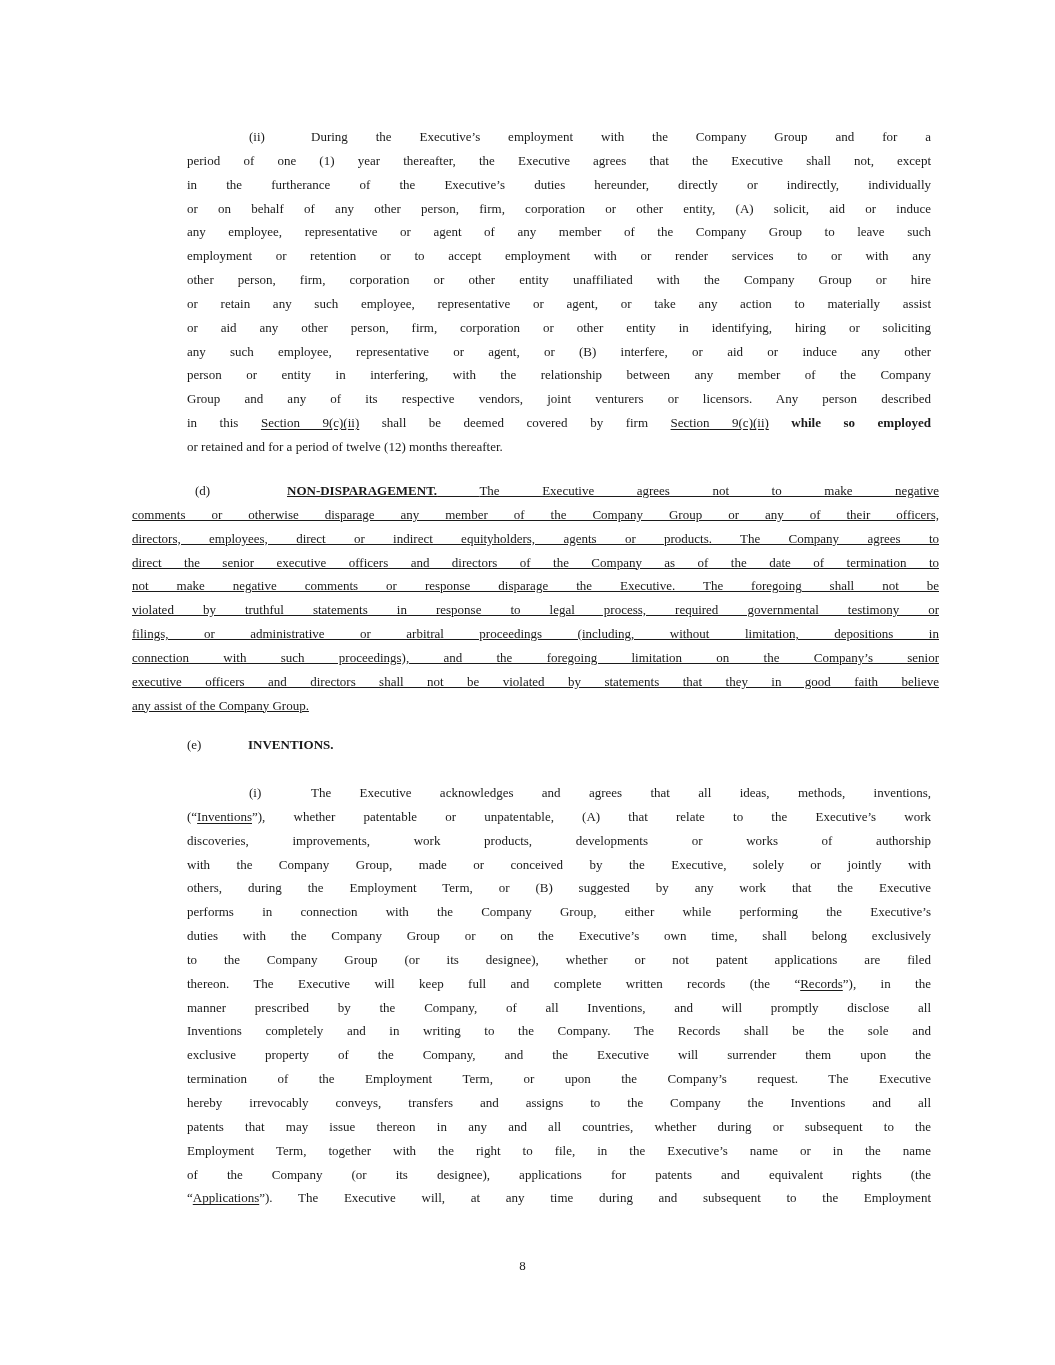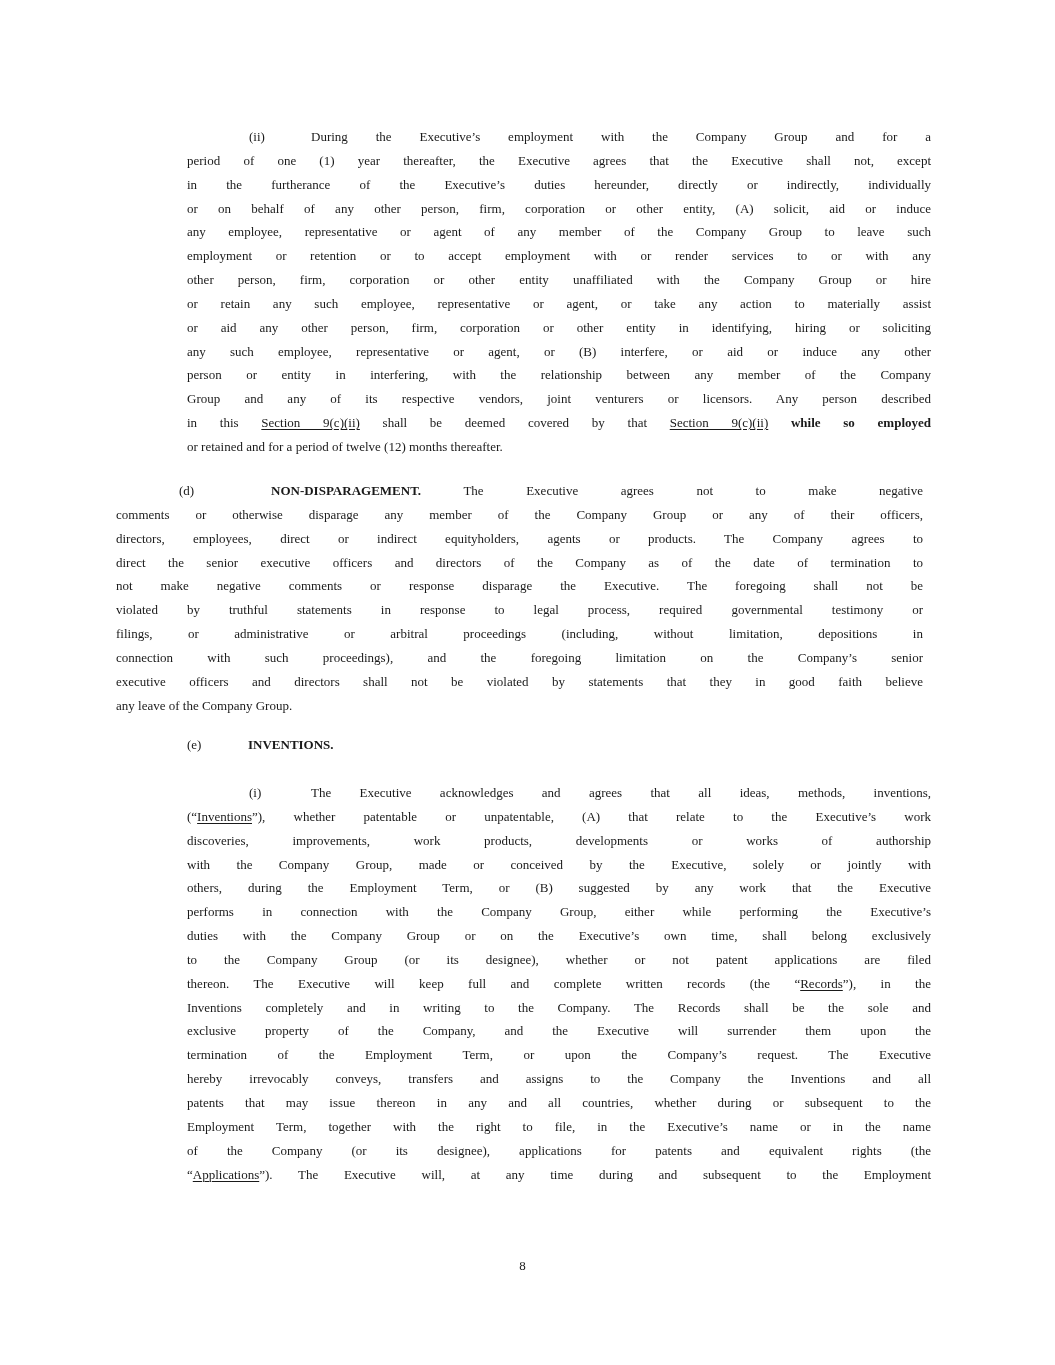--- a/index.html
+++ b/index.html
@@ -14,21 +14,21 @@
     .line {
       height: 23.85px; line-height: 23.85px; white-space: nowrap;
       text-align: justify; text-align-last: justify; overflow: visible;
     }
     .line.last { text-align: left; text-align-last: left; }
     .line span { white-space: pre; }
     .u { text-decoration: underline; text-underline-offset: 2px; text-decoration-thickness: 1px; }
     .b { font-weight: bold; }
     .lbl { display: inline-block; }
     #para-ii { left: 187px; top: 125px; width: 744px; }
-    #para-d { left: 116px; top: 479px; width: 807px; }
+    #para-d { left: 132px; top: 479px; width: 807px; text-decoration: underline; }
     #heading-e { left: 187px; top: 733px; width: 600px; }
     #para-ei { left: 187px; top: 781px; width: 744px; }
     #page-number { position: absolute; left: 0; width: 1045px; top: 1254px; text-align: center; line-height: 24px; }
     .first-indent { display: inline-block; }
   </style>
 </head>
 <body>
 
 <div class="page">
 
@@ -38,51 +38,52 @@
     <div class="line">in the furtherance of the Executive’s duties hereunder, directly or indirectly, individually</div>
     <div class="line">or on behalf of any other person, firm, corporation or other entity, (A) solicit, aid or induce</div>
     <div class="line">any employee, representative or agent of any member of the Company Group to leave such</div>
     <div class="line">employment or retention or to accept employment with or render services to or with any</div>
     <div class="line">other person, firm, corporation or other entity unaffiliated with the Company Group or hire</div>
     <div class="line">or retain any such employee, representative or agent, or take any action to materially assist</div>
     <div class="line">or aid any other person, firm, corporation or other entity in identifying, hiring or soliciting</div>
     <div class="line">any such employee, representative or agent, or (B) interfere, or aid or induce any other</div>
     <div class="line">person or entity in interfering, with the relationship between any member of the Company</div>
     <div class="line">Group and any of its respective vendors, joint venturers or licensors. Any person described</div>
-    <div class="line"><span style="word-spacing: 0.00111607px;">in this </span><span class="u" style="word-spacing: 0.00111607px;">Section 9(c)(ii)</span><span style="word-spacing: 0.00111607px;"> shall be deemed covered by that </span><span class="u" style="word-spacing: 0.00111607px;">Section 9(c)(ii)</span><span style="word-spacing: 0.00111607px; font-weight: bold;"> while so employed</span></div>
+    <div class="line"><span style="word-spacing: 0.00111607px;">in this </span><span class="u" style="word-spacing: 0.00111607px;">Section 9(c)(ii)</span><span style="word-spacing: 0.00111607px;"> shall be deemed covered by firm </span><span class="u" style="word-spacing: 0.00111607px;">Section 9(c)(ii)</span><span style="word-spacing: 0.00111607px; font-weight: bold;"> while so employed</span></div>
     <div class="line last">or retained and for a period of twelve (12) months thereafter.</div>
   </div>
 
   <div class="block" id="para-d">
     <div class="line"><span class="first-indent" style="width:63px;"></span><span class="lbl" style="width:92px;">(d)</span><span class="b">NON-DISPARAGEMENT.</span><span> </span><span>The Executive agrees not to make negative</span></div>
     <div class="line">comments or otherwise disparage any member of the Company Group or any of their officers,</div>
     <div class="line">directors, employees, direct or indirect equityholders, agents or products. The Company agrees to</div>
     <div class="line">direct the senior executive officers and directors of the Company as of the date of termination to</div>
     <div class="line">not make negative comments or response disparage the Executive. The foregoing shall not be</div>
     <div class="line">violated by truthful statements in response to legal process, required governmental testimony or</div>
     <div class="line">filings, or administrative or arbitral proceedings (including, without limitation, depositions in</div>
     <div class="line">connection with such proceedings), and the foregoing limitation on the Company’s senior</div>
     <div class="line">executive officers and directors shall not be violated by statements that they in good faith believe</div>
-    <div class="line last">any leave of the Company Group.</div>
+    <div class="line last">any assist of the Company Group.</div>
   </div>
 
   <div class="block" id="heading-e">
     <div class="line last"><span class="lbl" style="width:61px;">(e)</span><span class="b">INVENTIONS.</span></div>
   </div>
 
   <div class="block" id="para-ei">
     <div class="line"><span class="first-indent" style="width:62px;"></span><span class="lbl" style="width:62px;">(i)</span><span>The Executive acknowledges and agrees that all ideas, methods, inventions,</span></div>
     <div class="line"><span>(“</span><span class="u">Inventions</span><span>”), whether patentable or unpatentable, (A) that relate to the Executive’s work</span></div>
     <div class="line">discoveries, improvements, work products, developments or works of authorship</div>
     <div class="line">with the Company Group, made or conceived by the Executive, solely or jointly with</div>
     <div class="line">others, during the Employment Term, or (B) suggested by any work that the Executive</div>
     <div class="line">performs in connection with the Company Group, either while performing the Executive’s</div>
     <div class="line">duties with the Company Group or on the Executive’s own time, shall belong exclusively</div>
     <div class="line">to the Company Group (or its designee), whether or not patent applications are filed</div>
     <div class="line"><span>thereon. The Executive will keep full and complete written records (the “</span><span class="u">Records</span><span>”), in the</span></div>
+    <div class="line">manner prescribed by the Company, of all Inventions, and will promptly disclose all</div>
     <div class="line">Inventions completely and in writing to the Company. The Records shall be the sole and</div>
     <div class="line">exclusive property of the Company, and the Executive will surrender them upon the</div>
     <div class="line">termination of the Employment Term, or upon the Company’s request. The Executive</div>
     <div class="line">hereby irrevocably conveys, transfers and assigns to the Company the Inventions and all</div>
     <div class="line">patents that may issue thereon in any and all countries, whether during or subsequent to the</div>
     <div class="line">Employment Term, together with the right to file, in the Executive’s name or in the name</div>
     <div class="line">of the Company (or its designee), applications for patents and equivalent rights (the</div>
     <div class="line"><span>“</span><span class="u">Applications</span><span>”). The Executive will, at any time during and subsequent to the Employment</span></div>
   </div>
 

